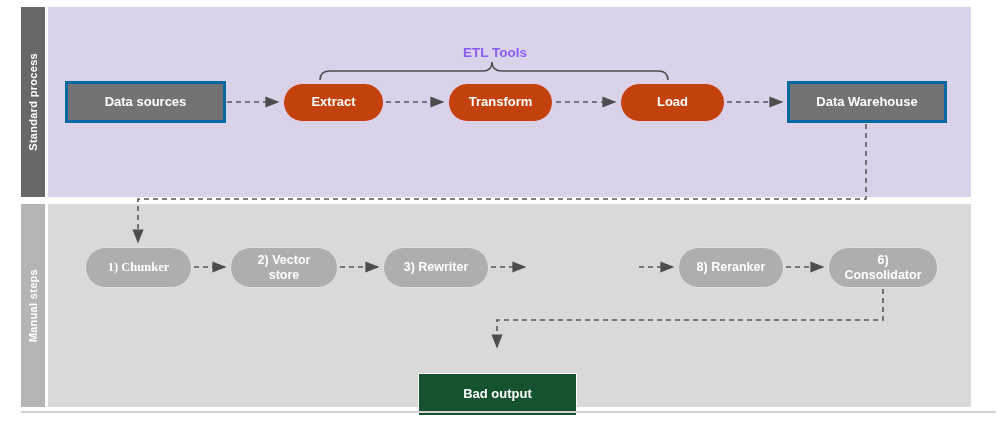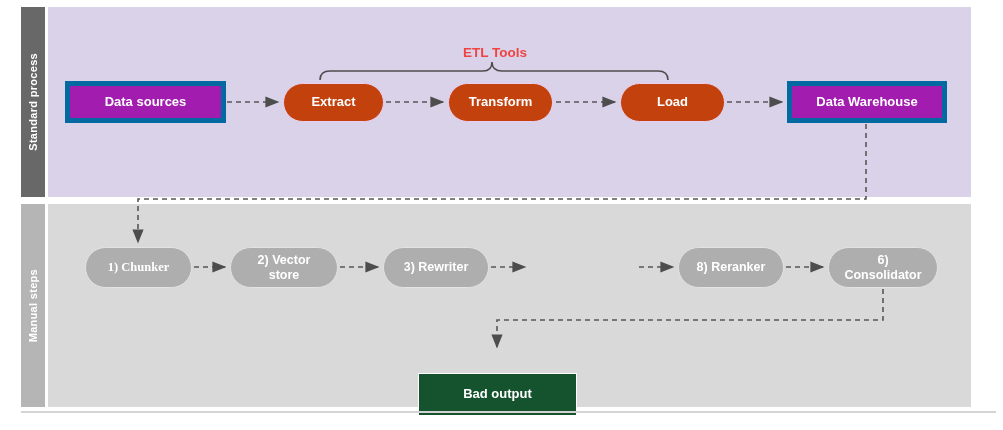--- a/index.html
+++ b/index.html
@@ -18,21 +18,21 @@
   #lane-standard{left:48px;top:7px;width:923px;height:190px;background:#d9d2e9;}
   #lane-manual{left:48px;top:204px;width:923px;height:203px;background:#d9d9d9;}
 
   #bottom-rule{position:absolute;left:21px;top:411px;width:975px;height:2px;background:#d4d4d4;}
 
   .node{
     position:absolute;display:flex;align-items:center;justify-content:center;
     color:#ffffff;font-weight:bold;font-size:13px;text-align:center;line-height:1.15;
     box-sizing:border-box;
   }
-  .rect-gray{background:#a21caf;border:5px solid #0369a1;}
+  .rect-gray{background:#737373;border:3px solid #0369a1;}
   .pill-purple{background:#c2410c;border:1.5px solid #e9d0f1;border-radius:20px;}
   .pill-gray{background:#aeaeae;border:1.5px solid #e3e3e3;border-radius:21px;font-size:12.5px;padding:0 15px;}
   .rect-yellow{background:#14532d;border:1.5px solid #ffffff;margin-top:21px;}
 
   #node-data-sources{left:65px;top:81px;width:161px;height:42px;}
   #node-extract{left:283px;top:83px;width:101px;height:39px;}
   #node-transform{left:448px;top:83px;width:105px;height:39px;}
   #node-load{left:620px;top:83px;width:105px;height:39px;}
   #node-data-warehouse{left:787px;top:81px;width:160px;height:42px;text-align:center;}
 
@@ -40,21 +40,21 @@
   #node-vector-store{left:230px;top:247px;width:108px;height:41px;}
   #node-rewriter{left:383px;top:247px;width:106px;height:41px;}
   #node-retriever{left:530px;top:247px;width:107px;height:41px;}
   #node-reranker{left:678px;top:247px;width:106px;height:41px;}
   #node-consolidator{left:828px;top:247px;width:110px;height:41px;}
 
   #node-bad-output{left:418px;top:352px;width:159px;height:43px;}
 
   #brace-label{
     position:absolute;left:425px;top:45px;width:140px;text-align:center;
-    color:#ef4444;font-weight:bold;font-size:13.5px;
+    color:#8b5cf6;font-weight:bold;font-size:13.5px;
   }
 
   #connector-layer{position:absolute;left:0;top:0;pointer-events:none;}
 </style>
 </head>
 <body>
 
 <div id="canvas">
 
   <div class="lane-body" id="lane-standard"></div>

